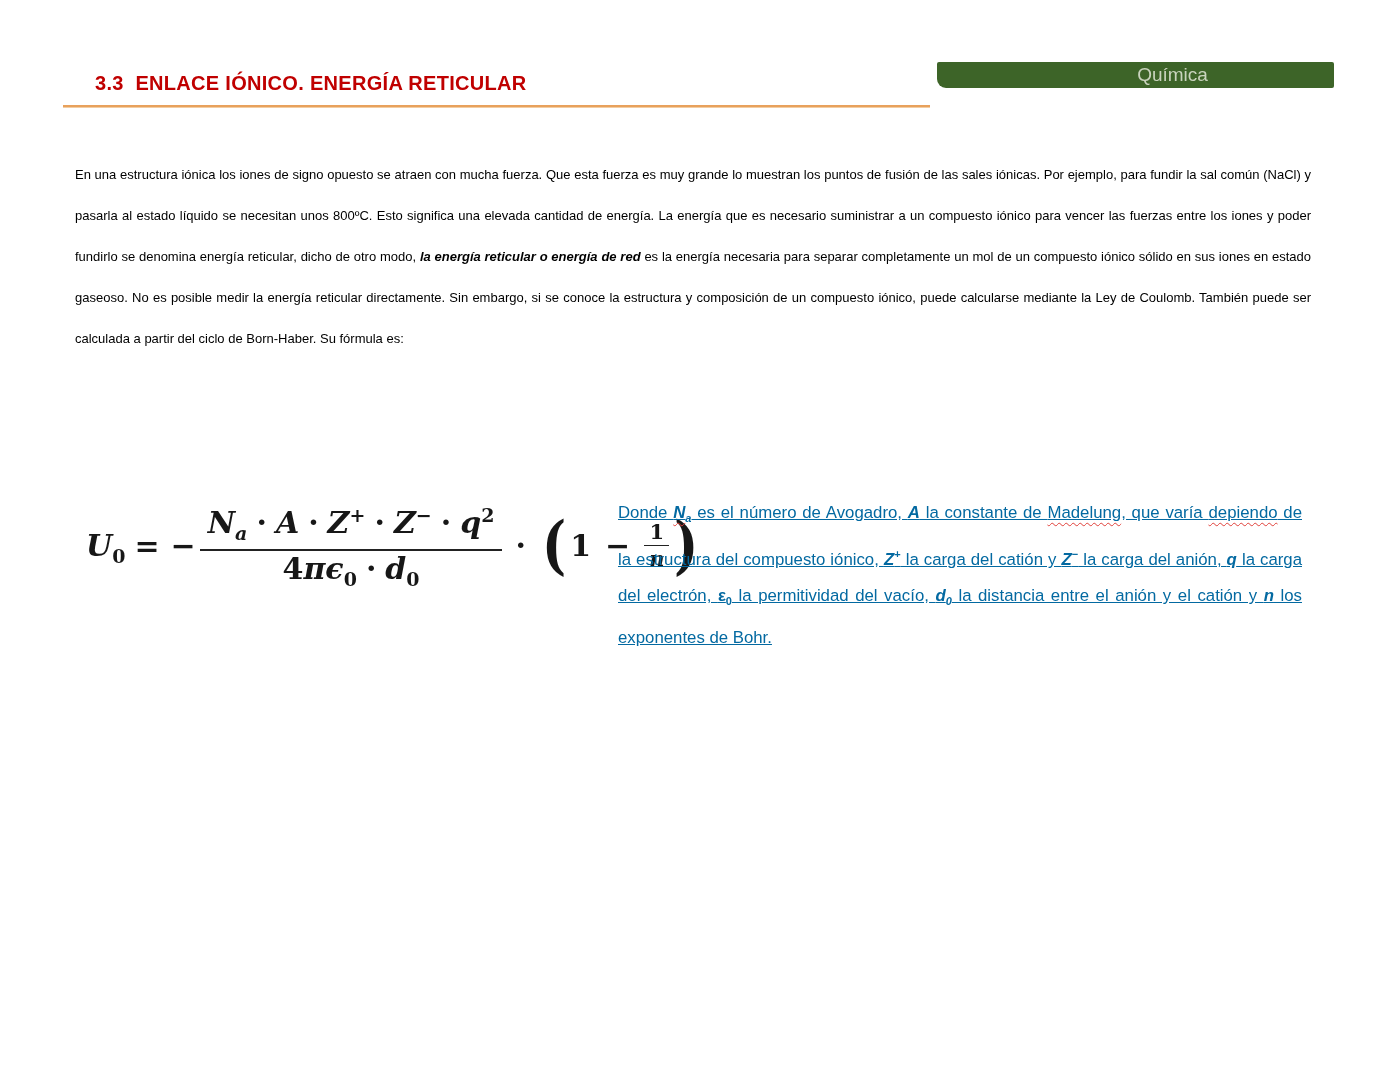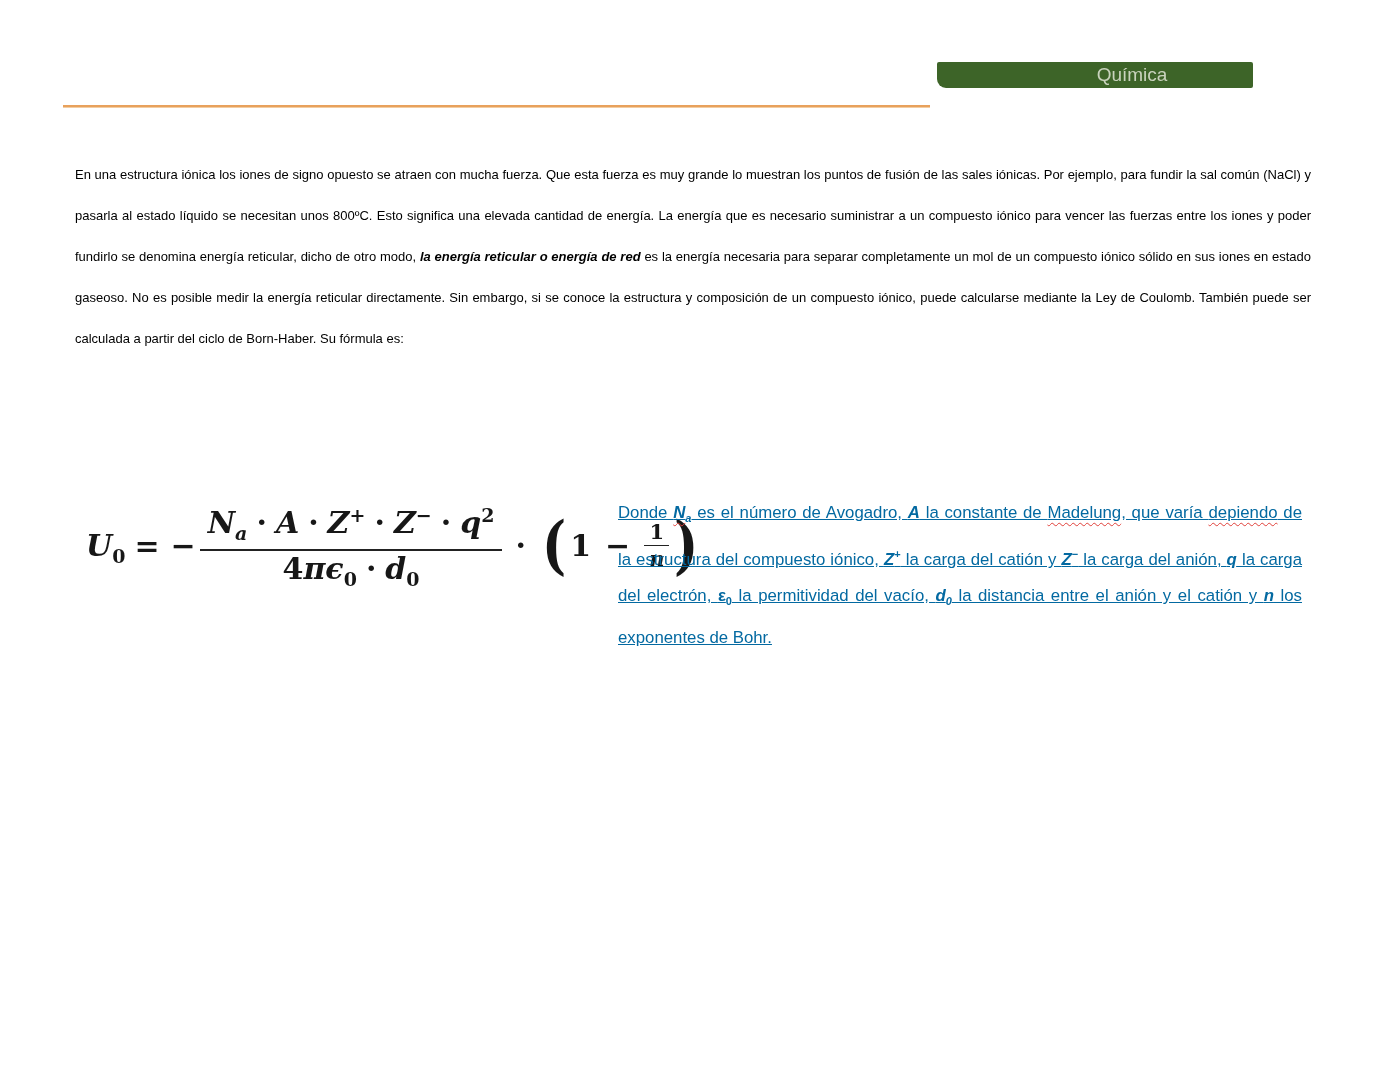--- a/index.html
+++ b/index.html
@@ -12,21 +12,21 @@
   .title {
     position:absolute; left:95px; top:72px;
     font-size:20px; font-weight:bold; color:#c00000; letter-spacing:0.3px;
     white-space:nowrap;
   }
   .rule {
     position:absolute; left:63px; top:105px; width:867px; height:2px;
     background:#e8a15c; border-bottom:1px solid #f3cda2;
   }
   .badge {
-    position:absolute; left:937px; top:62px; width:316px; height:26px;
+    position:absolute; left:937px; top:62px; width:397px; height:26px;
     background:#3d6428; border-radius:2px 2px 2px 9px;
     display:flex; align-items:center; justify-content:center;
     box-sizing:border-box; padding-left:74px;
     font-size:19px; color:#c9d3bd;
   }
 
   
   .intro {
     position:absolute; left:75px; top:141px; width:1236px;
     font-size:13px; line-height:41.1px; text-align:justify; color:#000;
@@ -77,20 +77,21 @@
     text-decoration-color:#e0403a;
     text-decoration-thickness:1px;
     text-underline-offset:4px;
   }
 </style>
 </head>
 <body>
 
 <div class="page">
 
+  <div class="title">3.3&nbsp; ENLACE IÓNICO. ENERGÍA RETICULAR</div>
   <div class="rule"></div>
 
   <div class="badge">
     <span>Química</span>
   </div>
 
   <p class="intro"><span>En una estructura iónica los iones de signo opuesto se atraen con mucha fuerza. Que esta fuerza es muy grande lo muestran los puntos de fusión de las sales iónicas. Por ejemplo, para fundir la sal común (NaCl) y pasarla al estado líquido se necesitan unos 800ºC. Esto significa una elevada cantidad de energía. La energía que es necesario suministrar a un compuesto iónico para vencer las fuerzas entre los iones y poder fundirlo se denomina energía reticular, dicho de otro modo, </span><span class="bi">la energía reticular o energía de red</span><span> es la energía necesaria para separar completamente un mol de un compuesto iónico sólido en sus iones en estado gaseoso. No es posible medir la energía reticular directamente. Sin embargo, si se conoce la estructura y composición de un compuesto iónico, puede calcularse mediante la Ley de Coulomb. También puede ser calculada a partir del ciclo de Born-Haber. Su fórmula es:</span></p>
 
   <div class="formula">
     <span><span class="it">U</span><sub>0</sub></span>

